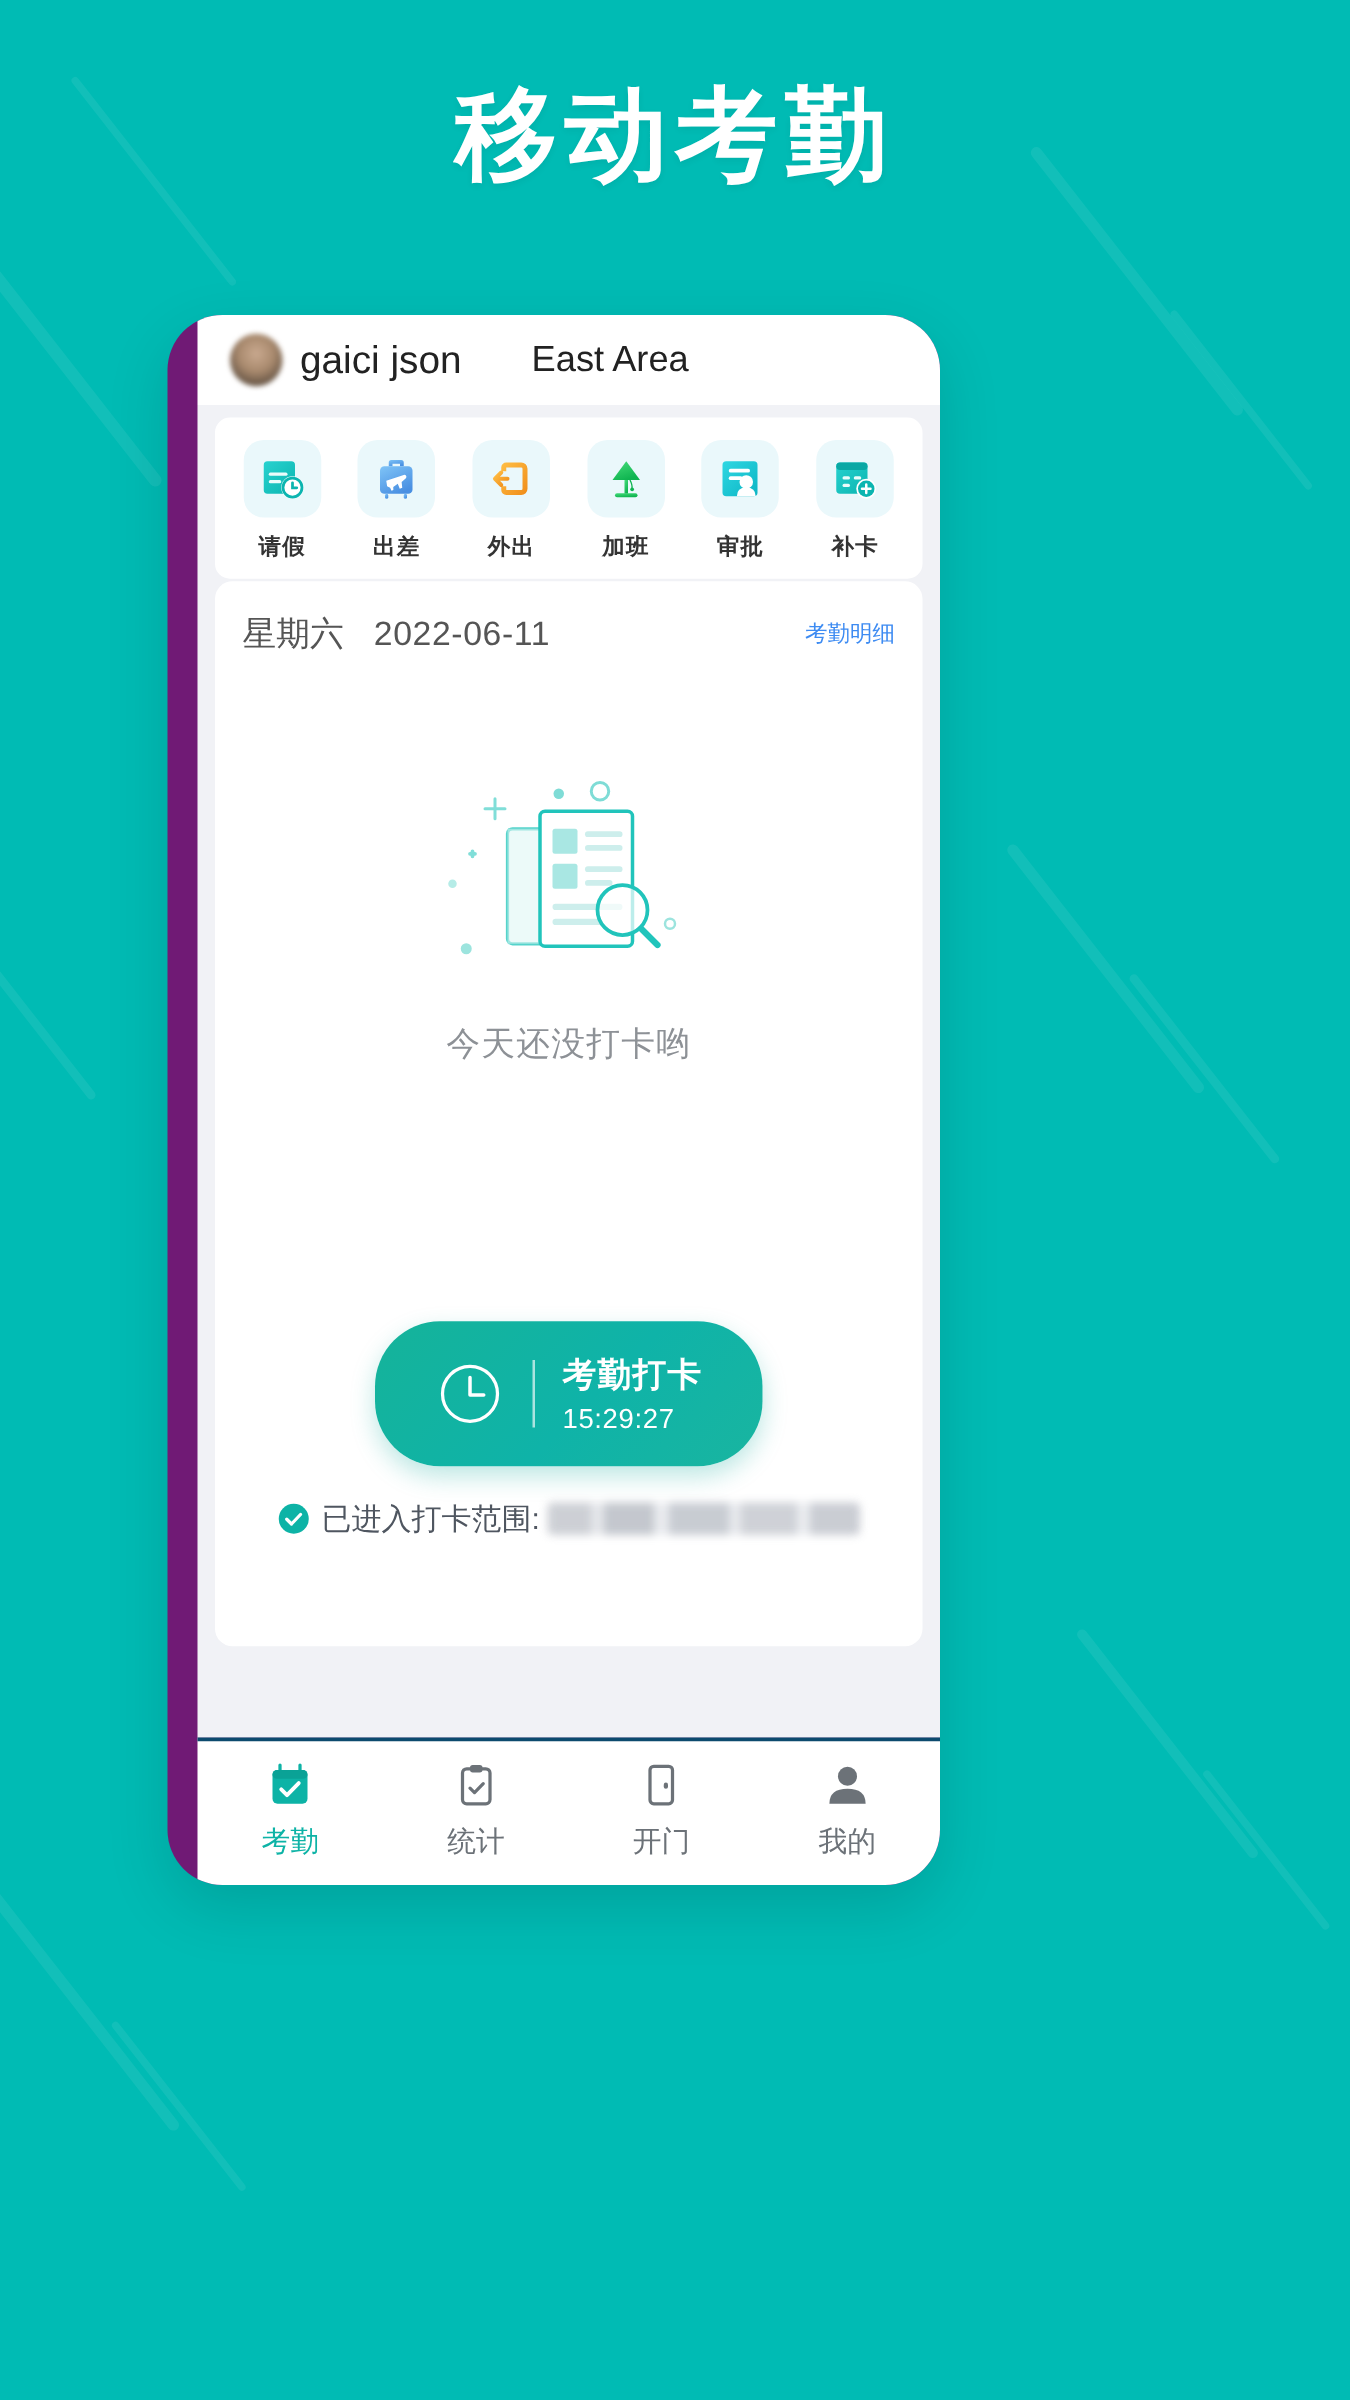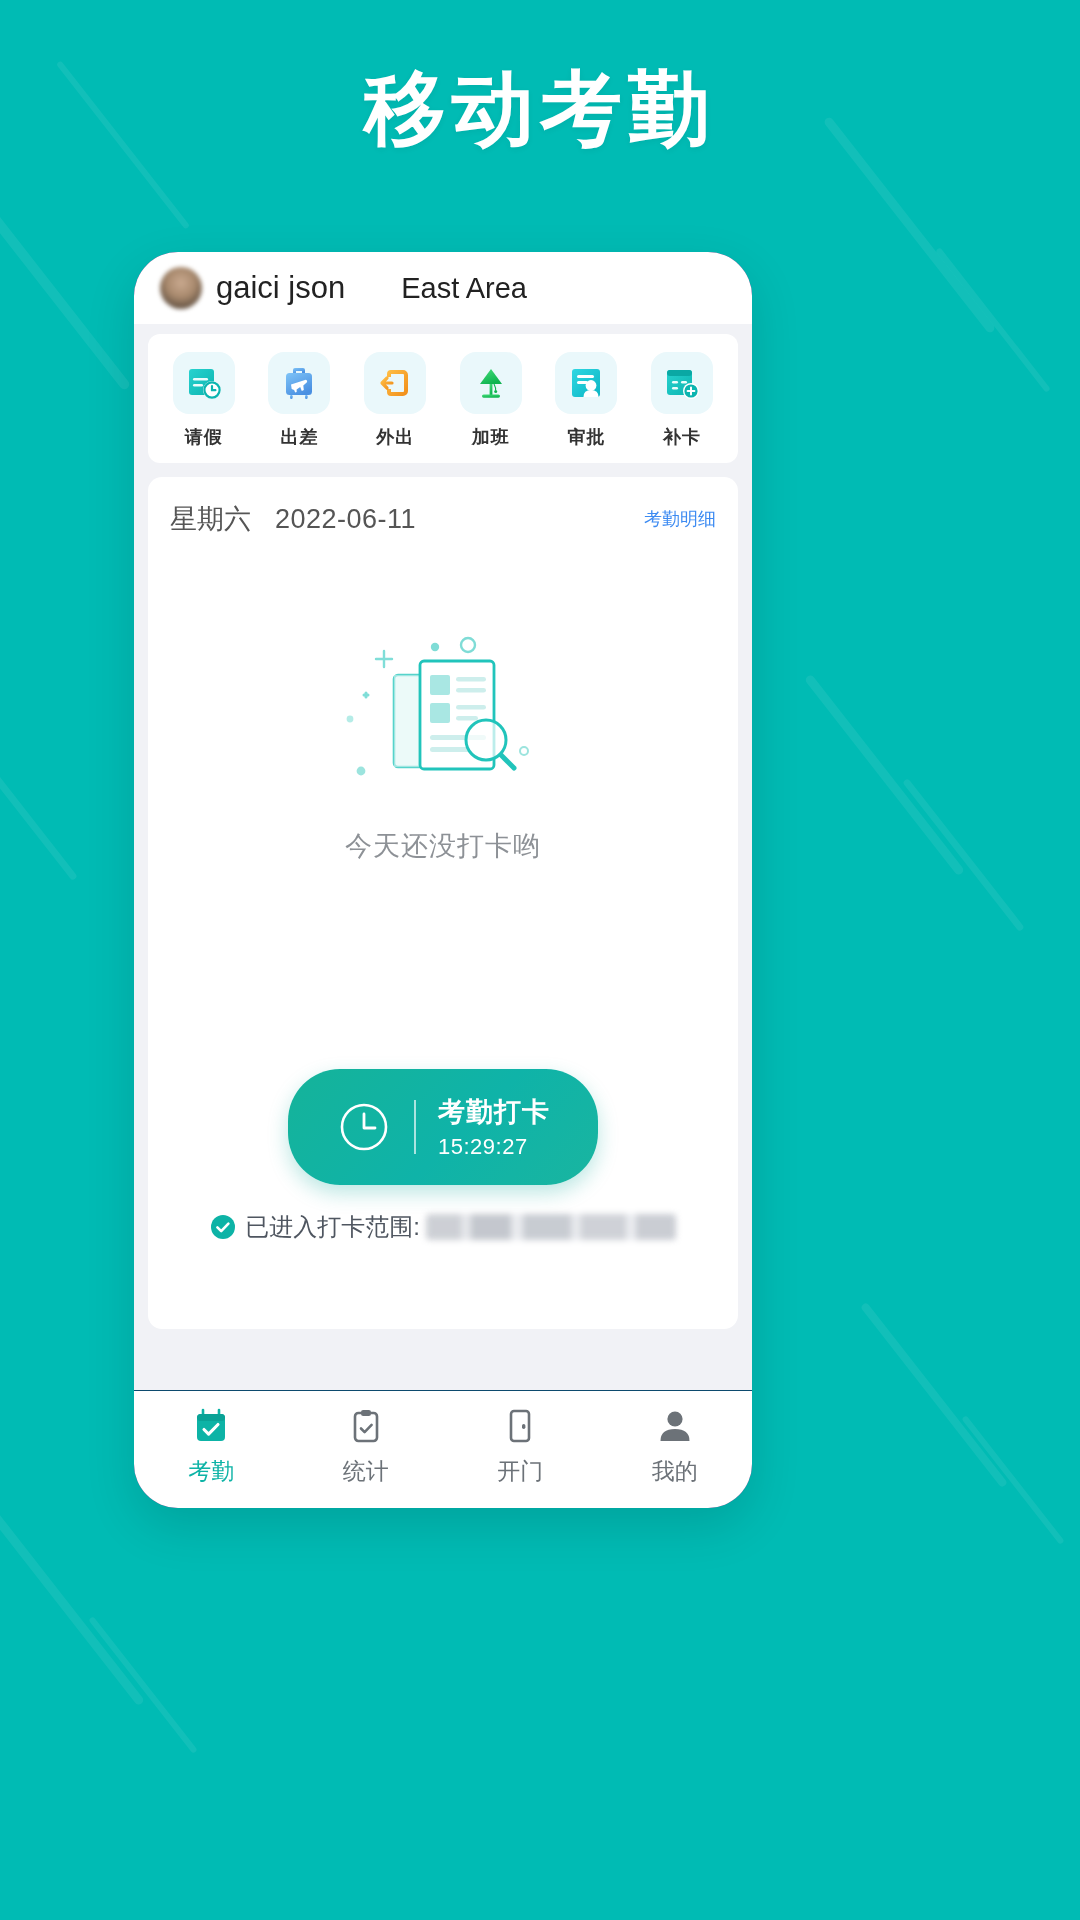--- a/index.html
+++ b/index.html
@@ -43,21 +43,21 @@
 
   
   .phone {
     position:absolute; left:134px; top:252px;
     width:618px; height:1256px;
     background:#701a75;
     border-radius:44px;
     box-shadow:0 18px 50px rgba(0,0,0,0.13);
     overflow:hidden;
     z-index:4;
-    display:flex; flex-direction:column;
+    display:flex; flex-direction:column;padding-left:24px;
   }
 
   
   .phone-header {
     height:72px; flex:0 0 72px; background:#fff;
     display:flex; align-items:center; padding:0 26px;
   }
   .avatar {
     width:42px; height:42px; border-radius:50%;
     background:radial-gradient(circle at 50% 38%, #c9a98f 0%, #a98a6e 42%, #6d5a49 72%, #4b3e33 100%);
@@ -77,21 +77,21 @@
   }
   .quick-item { display:flex; flex-direction:column; align-items:center; width:74px; }
   .q-tile {
     width:62px; height:62px; border-radius:16px; background:#eaf8fb;
     display:flex; align-items:center; justify-content:center;
   }
   .q-label { margin-top:11px; font-size:18px; color:#333; font-weight:bold; letter-spacing:1px; }
 
   
   .att-card {
-    margin-top:14px; background:#fff; border-radius:14px;
+    margin-top:2px; background:#fff; border-radius:14px;
     height:852px; position:relative; padding:0 22px;
     display:flex; flex-direction:column;
   }
   .att-head { display:flex; align-items:center; padding-top:24px; }
   .att-weekday { font-size:27px; color:#555; }
   .att-date { font-size:27px; color:#555; margin-left:24px; letter-spacing:.5px; }
   .att-detail { margin-left:auto; font-size:18px; color:#3d8bf2; }
 
   .empty-wrap { flex:1; display:flex; flex-direction:column; align-items:center; justify-content:flex-start; padding-top:86px;}
   .empty-text { margin-top:16px; font-size:27px; color:#8d9196; letter-spacing:1px; }
@@ -116,21 +116,21 @@
   .range-label { font-size:24px; color:#4f5660; margin-left:9px; white-space:nowrap; }
   .range-blur {
     margin-left:6px; height:26px; width:250px; border-radius:4px;
     background:linear-gradient(90deg,#c9ccd2 0 14%,#e3e5e9 14% 18%,#bfc3ca 18% 34%,#e8eaee 34% 39%,#c4c8cf 39% 58%,#e6e8ec 58% 62%,#cbced4 62% 80%,#e9ebef 80% 84%,#c6c9d0 84% 100%);
     filter:blur(3.4px); opacity:.92;
   }
 
   
   .tabbar {
     flex:0 0 118px; background:#fff; display:flex; align-items:flex-start;
-    padding-top:12px; border-top:1px solid #0c4a6e;
+    padding-top:12px; border-top:3px solid #0c4a6e;
   }
   .tab { flex:1; display:flex; flex-direction:column; align-items:center; cursor:pointer; }
   .tab-ic { width:46px; height:46px; display:flex; align-items:center; justify-content:center; }
   .tab-label { margin-top:7px; font-size:23px; color:#6c7278; }
   .tab.active .tab-label { color:#0DB3A6; }
 </style>
 </head>
 <body>
 
 <div class="bg-deco">

